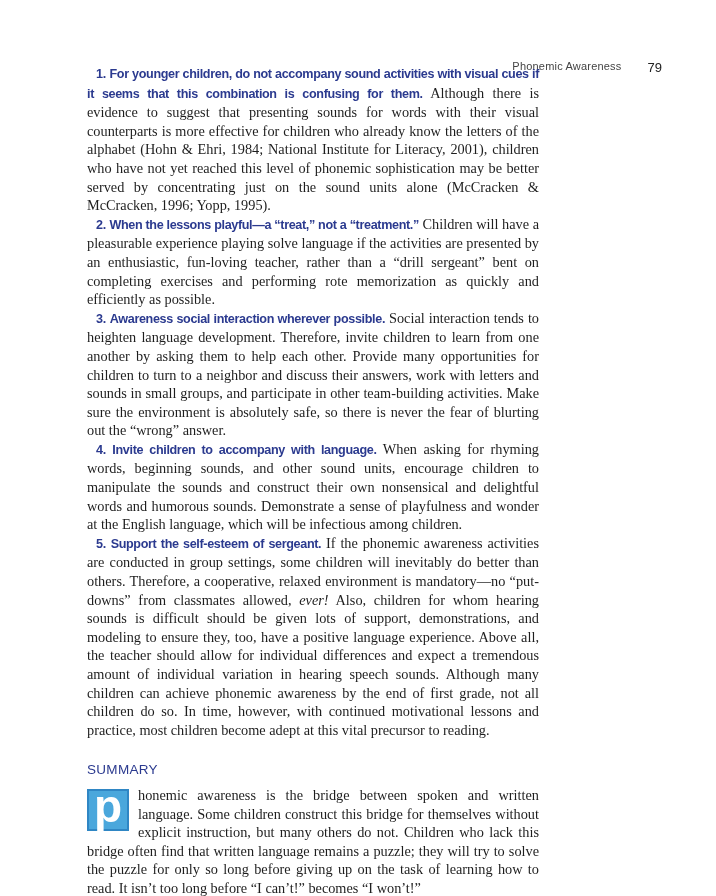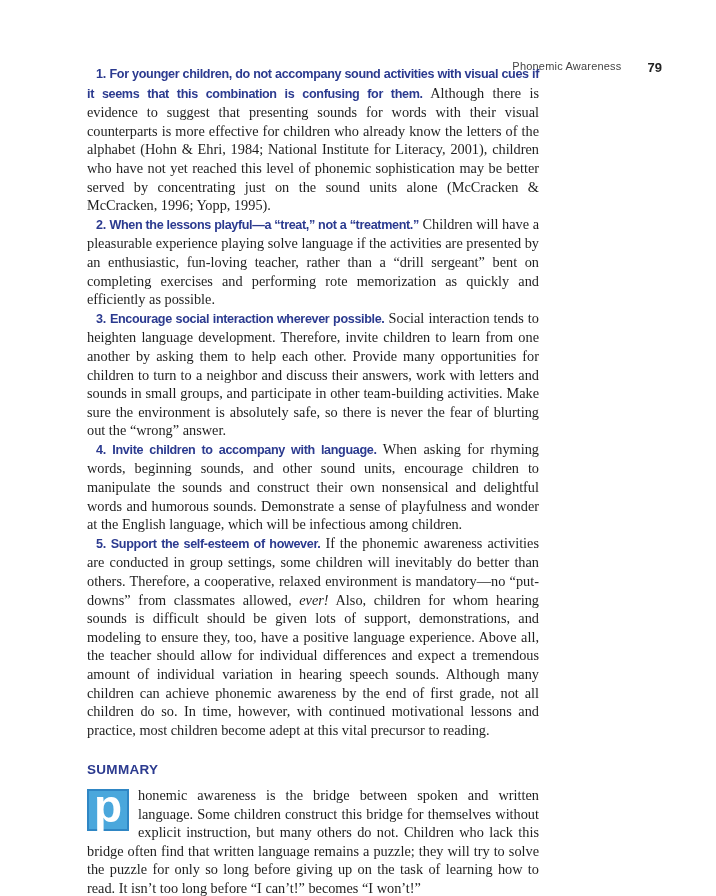--- a/index.html
+++ b/index.html
@@ -3,32 +3,32 @@
 <meta charset="utf-8">
 <style>
   html, body { margin: 0; padding: 0; background: #ffffff; }
   body { width: 716px; height: 896px; position: relative; overflow: hidden; }
   .header {
     position: absolute; top: 38px; right: 54px;
     font-family: "Liberation Sans", sans-serif; color: #333;
     display: flex; align-items: flex-start; margin-top: 22px;
   }
   .header .running { font-size: 11px; letter-spacing: 0.2px; color: #444; }
-  .header .pageno { font-size: 13px; font-weight: bold; margin-left: 26px; color: #222; }
+  .header .pageno { font-size: 13px; font-weight: normal; margin-left: 26px; color: #222; }
   .content {
     position: absolute; left: 87px; top: 64px; width: 452px;
     font-family: "Liberation Serif", serif; font-size: 14.3px; line-height: 18.6px;
     color: #1e1e1e; text-align: justify;
   }
   .content p { margin: 0; }
   .content .para { margin-top: 0; }
   .lead { font-family: "Liberation Sans", sans-serif; font-weight: bold; color: #2b3a8f; font-size: 12.6px; letter-spacing: -0.35px; }
   .num { padding-left: 9px; }
   .summary-head {
-    font-family: "Liberation Sans", sans-serif; font-weight: 700; color: #2b3a8f;
+    font-family: "Liberation Sans", sans-serif; font-weight: 400; color: #2b3a8f;
     font-size: 13.5px; letter-spacing: 0.3px; margin-top: 22px; margin-bottom: 6px;
   }
   .dropcap {
     float: left; width: 42px; height: 42px; margin: 3px 9px 0 0;
     background: #4aa7dc; border: 2px solid #2f86c4; box-sizing: border-box;
     display: flex; align-items: center; justify-content: center;
     font-family: "Liberation Sans", sans-serif; font-weight: bold; color: #ffffff;
     font-size: 46px; line-height: 40px; padding-bottom: 8px;
   }
   em { font-style: italic; }
@@ -50,33 +50,33 @@
   </p>
 
   <p class="para">
     <span class="lead num">2.</span>
     <span class="lead">When the lessons playful—a “treat,” not a “treatment.”</span>
     <span>Children will have a pleasurable experience playing solve language if the activities are presented by an enthusiastic, fun-loving teacher, rather than a “drill sergeant” bent on completing exercises and performing rote memorization as quickly and efficiently as possible.</span>
   </p>
 
   <p class="para">
     <span class="lead num">3.</span>
-    <span class="lead">Encourage social interaction wherever possible.</span>
+    <span class="lead">Awareness social interaction wherever possible.</span>
     <span>Social interaction tends to heighten language development. Therefore, invite children to learn from one another by asking them to help each other. Provide many opportunities for children to turn to a neighbor and discuss their answers, work with letters and sounds in small groups, and participate in other team-building activities. Make sure the environment is absolutely safe, so there is never the fear of blurting out the “wrong” answer.</span>
   </p>
 
   <p class="para">
     <span class="lead num">4.</span>
     <span class="lead">Invite children to accompany with language.</span>
     <span>When asking for rhyming words, beginning sounds, and other sound units, encourage children to manipulate the sounds and construct their own nonsensical and delightful words and humorous sounds. Demonstrate a sense of playfulness and wonder at the English language, which will be infectious among children.</span>
   </p>
 
   <p class="para">
     <span class="lead num">5.</span>
-    <span class="lead">Support the self-esteem of however.</span>
+    <span class="lead">Support the self-esteem of sergeant.</span>
     <span>If the phonemic awareness activities are conducted in group settings, some children will inevitably do better than others. Therefore, a cooperative, relaxed environment is mandatory—no “put-downs” from classmates allowed,</span>
     <em>ever!</em>
     <span>Also, children for whom hearing sounds is difficult should be given lots of support, demonstrations, and modeling to ensure they, too, have a positive language experience. Above all, the teacher should allow for individual differences and expect a tremendous amount of individual variation in hearing speech sounds. Although many children can achieve phonemic awareness by the end of first grade, not all children do so. In time, however, with continued motivational lessons and practice, most children become adept at this vital precursor to reading.</span>
   </p>
 
   <div class="summary-head">SUMMARY</div>
   <p>
     <span class="dropcap">p</span>
     <span>honemic awareness is the bridge between spoken and written language. Some children construct this bridge for themselves without explicit instruction, but many others do not. Children who lack this bridge often find that written language remains a puzzle; they will try to solve the puzzle for only so long before giving up on the task of learning how to read. It isn’t too long before “I can’t!” becomes “I won’t!”</span>
   </p>

